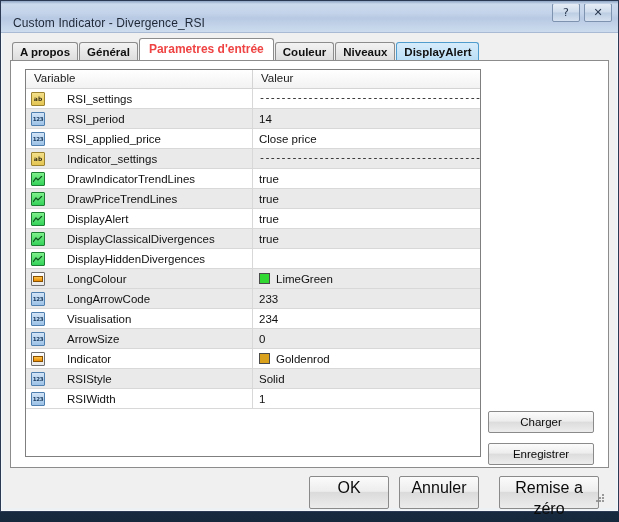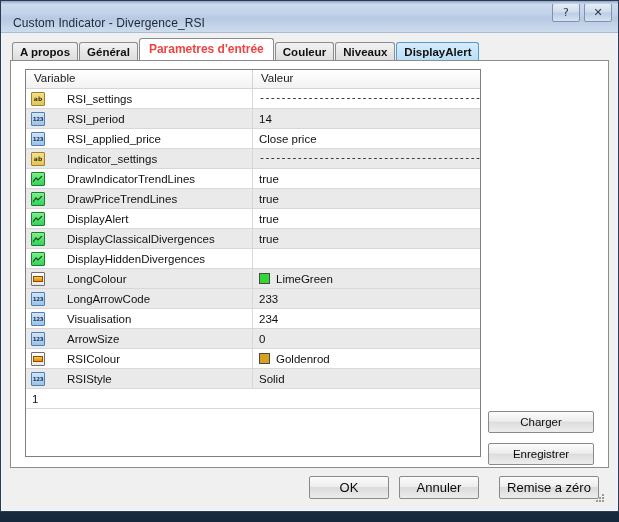--- a/index.html
+++ b/index.html
@@ -237,25 +237,25 @@
 
   
   #footer {
     position: absolute;
     left: 6px; right: 6px; bottom: 4px;
     height: 34px;
   }
   .footbtn {
     position: absolute;
     top: 6px;
-    height: 23px;
+    height: 33px;
     background: linear-gradient(180deg,#fbfbfb 0%, #ededed 46%, #dbdbdb 50%, #ececec 100%);
     border: 1px solid #8a8a8a;
     border-radius: 2px;
-    font-size: 13px;
+    font-size: 16px;
     color: #0b0b0b;
     text-align: center;
     line-height: 21px;
   }
   #btn-ok { right: 220px; width: 80px; }
   #btn-annuler { right: 130px; width: 80px; }
   #btn-reset { right: 10px; width: 100px; }
 
   #resize-grip {
     position: absolute;
@@ -456,40 +456,47 @@
               <div class="cell-val">
                 <span>0</span>
               </div>
             </div>
             <div class="grow">
               <div class="cell-var">
                 <span class="vicon ic-color">
                   <span class="sheet"></span>
                   <span class="swatchbar"></span>
                 </span>
-                <span class="varname">RSIColour</span>
+                <span class="varname">Indicator</span>
               </div>
               <div class="cell-val">
                 <span class="colorswatch" style="background: rgb(217, 161, 28);"></span>
                 <span>Goldenrod</span>
               </div>
             </div>
             <div class="grow alt">
               <div class="cell-var">
                 <span class="vicon ic-int">
                   <span class="sheet"></span>
                   <span class="tag">123</span>
                 </span>
                 <span class="varname">RSIStyle</span>
               </div>
               <div class="cell-val">
                 <span>Solid</span>
               </div>
             </div>
             <div class="grow">
+              <div class="cell-var">
+                <span class="vicon ic-int">
+                  <span class="sheet"></span>
+                  <span class="tag">123</span>
+                </span>
+                <span class="varname">RSIWidth</span>
+              </div>
               <div class="cell-val">
                 <span>1</span>
               </div>
             </div>
           </div>
       </div>
 
       <div class="sidebtn" id="btn-charger">Charger</div>
       <div class="sidebtn" id="btn-enregistrer">Enregistrer</div>
     </div>

